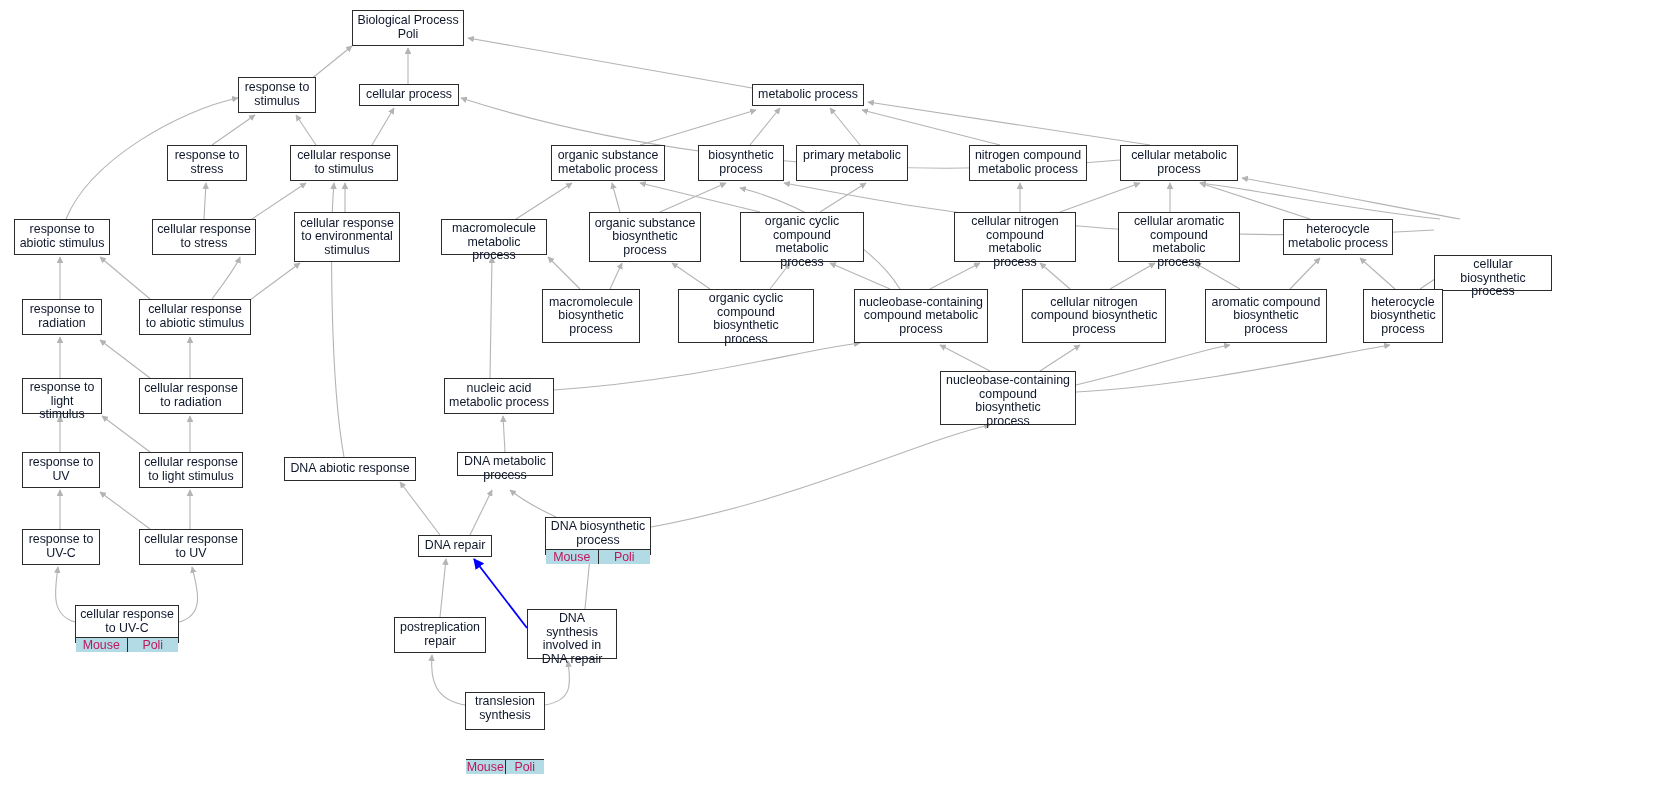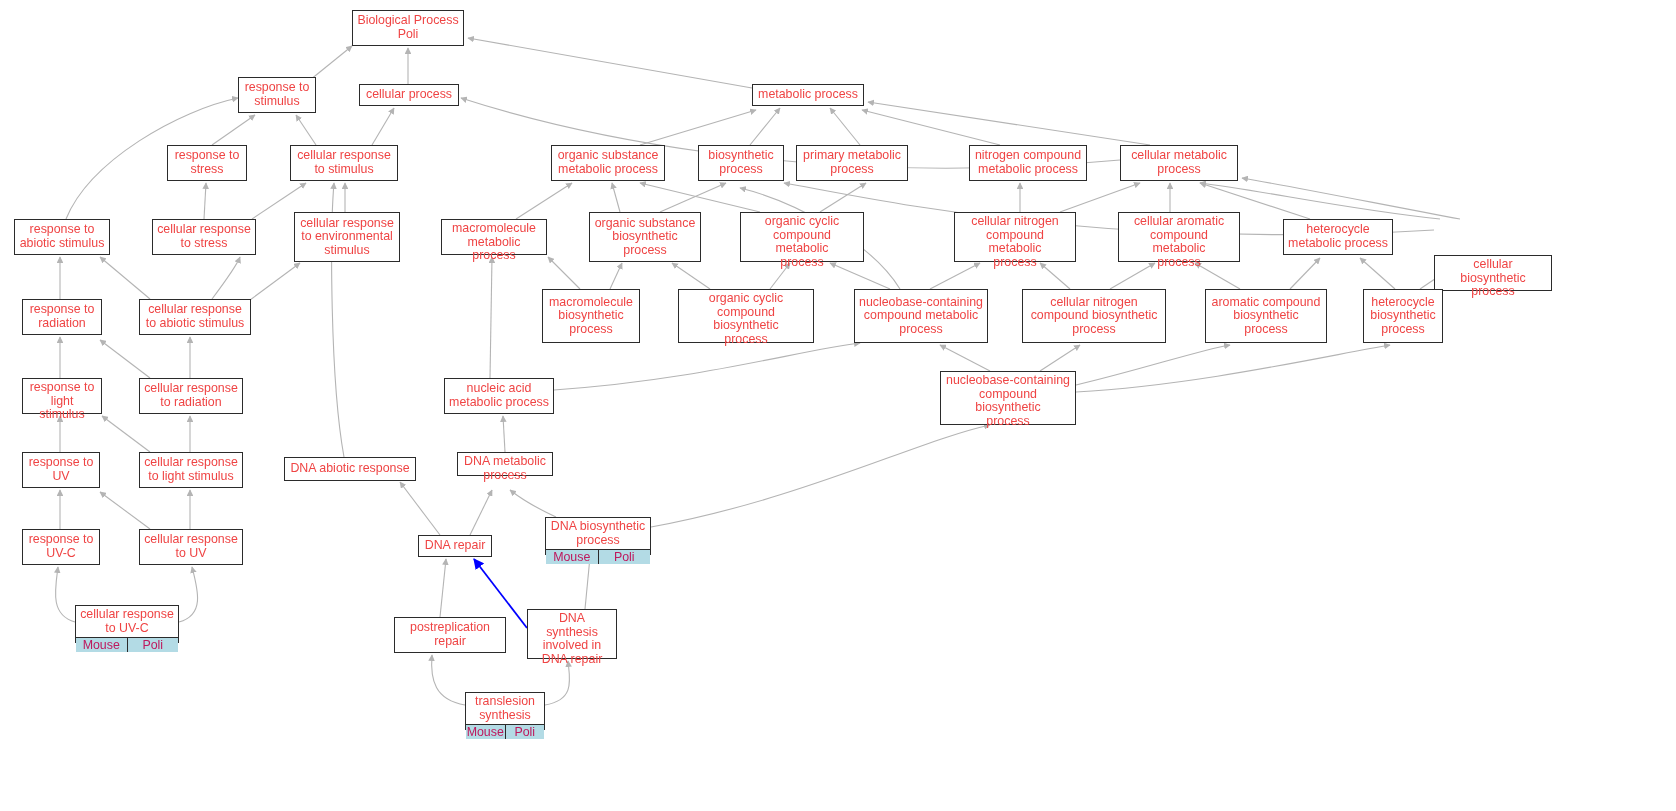--- a/index.html
+++ b/index.html
@@ -2,21 +2,21 @@
 <html><head>
 <meta charset="utf-8">
 <style>
   html,body{margin:0;padding:0;background:#ffffff;}
   body{font-family:"Liberation Sans",sans-serif;}
   #canvas{position:relative;width:1676px;height:811px;background:#fff;overflow:hidden;}
   #edges{position:absolute;left:0;top:0;width:1676px;height:811px;}
   .node{position:absolute;box-sizing:border-box;border:1.3px solid #2b2b2b;background:#ffffff;
         display:flex;flex-direction:column;align-items:stretch;justify-content:flex-start;}
   .node .label{flex:1;display:flex;align-items:center;justify-content:center;text-align:center;
-        font-size:12.4px;line-height:13.6px;color:#ef4444;padding:2px 4px;box-sizing:border-box;
+        font-size:12.4px;line-height:13.6px;color:#0f172a;padding:2px 4px;box-sizing:border-box;
         white-space:pre-line;}
   .badges{display:flex;border-top:1.3px solid #2b2b2b;height:20px;}
   .badge{flex:1;display:flex;align-items:center;justify-content:center;font-size:12.4px;color:#be185d;
         background:#b3dbe5;}
   .badge + .badge{border-left:1.3px solid #2b2b2b;}
 </style>
 </head>
 <body>
 
 <div id="canvas">
@@ -283,30 +283,30 @@
         <div class="label">DNA repair</div>
       </div>
       <div class="node" style="left: 75px; top: 605px; width: 104px; height: 38px;">
         <div class="label">cellular response
 to UV-C</div>
         <div class="badges">
           <div class="badge" style="background: rgb(179, 219, 229);">Mouse</div>
           <div class="badge" style="background: rgb(179, 219, 229);">Poli</div>
         </div>
       </div>
-      <div class="node" style="left: 394px; top: 617px; width: 112px; height: 36px;">
+      <div class="node" style="left: 394px; top: 617px; width: 92px; height: 36px;">
         <div class="label">postreplication
 repair</div>
       </div>
       <div class="node" style="left: 527px; top: 609px; width: 90px; height: 50px;">
         <div class="label">DNA synthesis
 involved in
 DNA repair</div>
       </div>
-      <div class="node" style="left: 465px; top: 692px; width: 80px; height: 38px;">
+      <div class="node" style="left: 465px; top: 692px; width: 80px; height: 38px; gap: 35px;">
         <div class="label">translesion
 synthesis</div>
         <div class="badges">
           <div class="badge" style="background: rgb(179, 219, 229);">Mouse</div>
           <div class="badge" style="background: rgb(179, 219, 229);">Poli</div>
         </div>
       </div>
     </div>
 </div>
 

